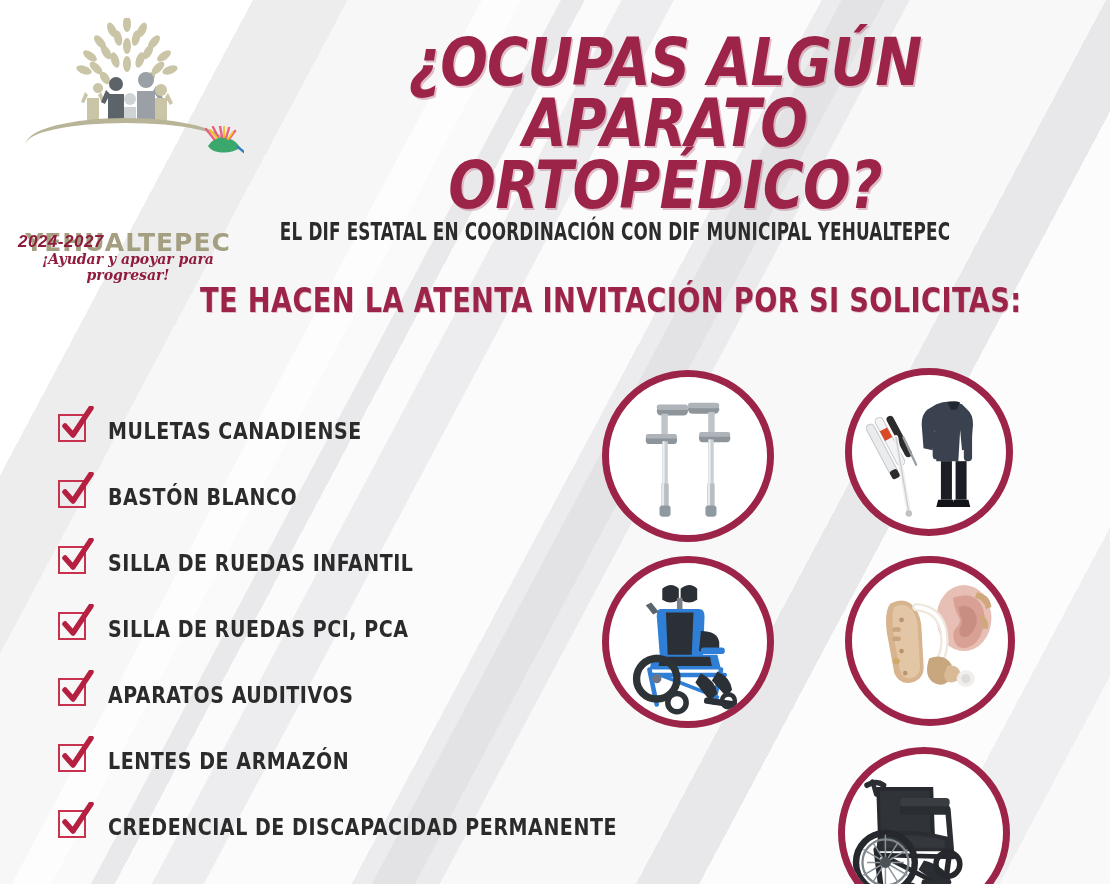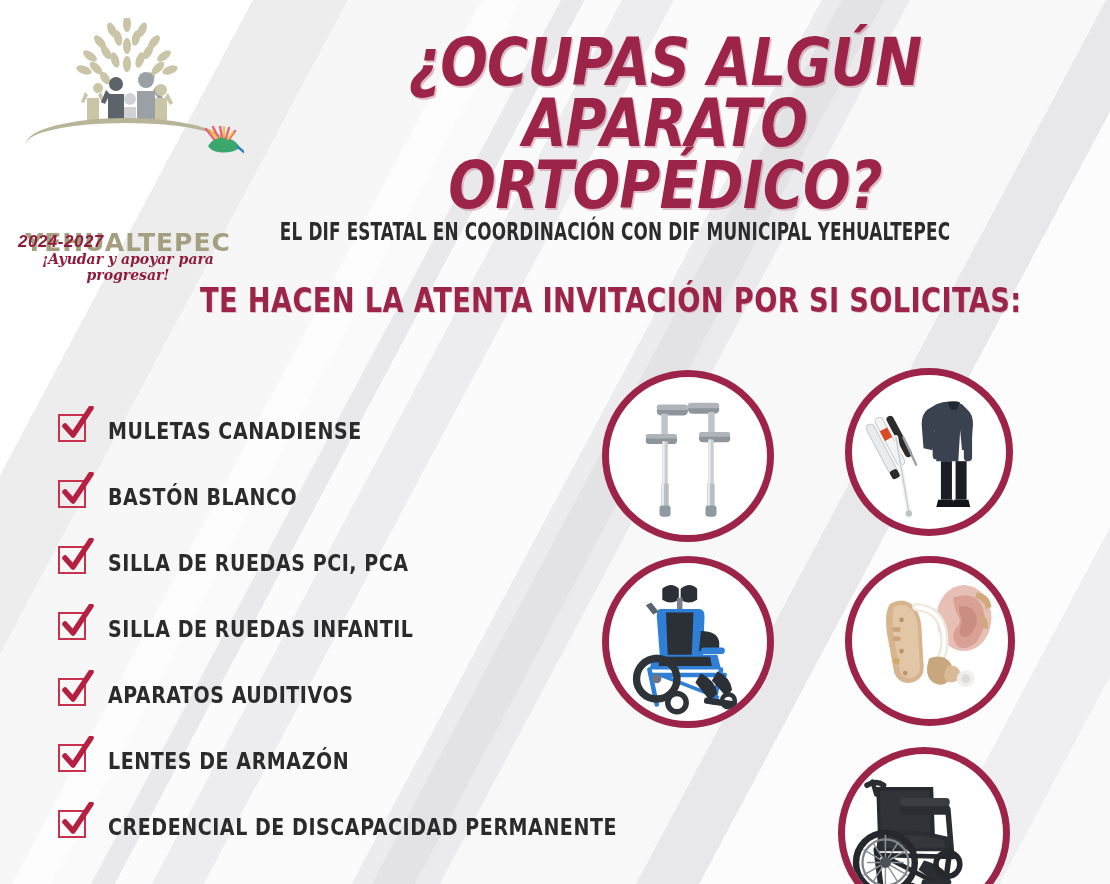--- a/index.html
+++ b/index.html
@@ -242,31 +242,31 @@
       <span class="li-label">BASTÓN BLANCO</span>
     </div>
 
     <div class="li">
       <span class="cbx">
         <span class="box"></span>
         <svg viewBox="0 0 34 36" xmlns="http://www.w3.org/2000/svg" aria-hidden="true">
           <path d="M5 20 L13 29 L31 2" stroke="#b62040" stroke-width="5.5" fill="none" stroke-linecap="round" stroke-linejoin="round"></path>
         </svg>
       </span>
+      <span class="li-label">SILLA DE RUEDAS INFANTIL</span>
+    </div>
+
+    <div class="li">
+      <span class="cbx">
+        <span class="box"></span>
+        <svg viewBox="0 0 34 36" xmlns="http://www.w3.org/2000/svg" aria-hidden="true">
+          <path d="M5 20 L13 29 L31 2" stroke="#b62040" stroke-width="5.5" fill="none" stroke-linecap="round" stroke-linejoin="round"></path>
+        </svg>
+      </span>
       <span class="li-label">SILLA DE RUEDAS PCI, PCA</span>
-    </div>
-
-    <div class="li">
-      <span class="cbx">
-        <span class="box"></span>
-        <svg viewBox="0 0 34 36" xmlns="http://www.w3.org/2000/svg" aria-hidden="true">
-          <path d="M5 20 L13 29 L31 2" stroke="#b62040" stroke-width="5.5" fill="none" stroke-linecap="round" stroke-linejoin="round"></path>
-        </svg>
-      </span>
-      <span class="li-label">SILLA DE RUEDAS INFANTIL</span>
     </div>
 
 
     <div class="li">
       <span class="cbx">
         <span class="box"></span>
         <svg viewBox="0 0 34 36" xmlns="http://www.w3.org/2000/svg" aria-hidden="true">
           <path d="M5 20 L13 29 L31 2" stroke="#b62040" stroke-width="5.5" fill="none" stroke-linecap="round" stroke-linejoin="round"></path>
         </svg>
       </span>

